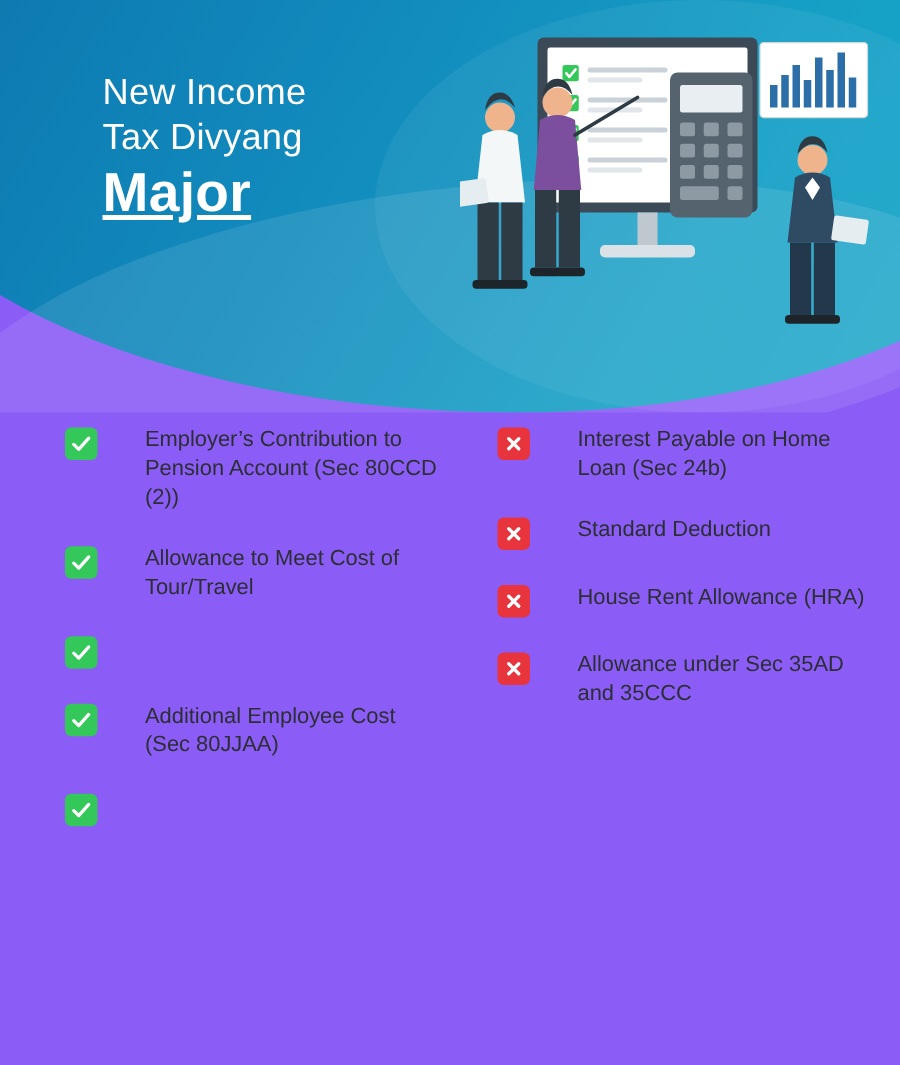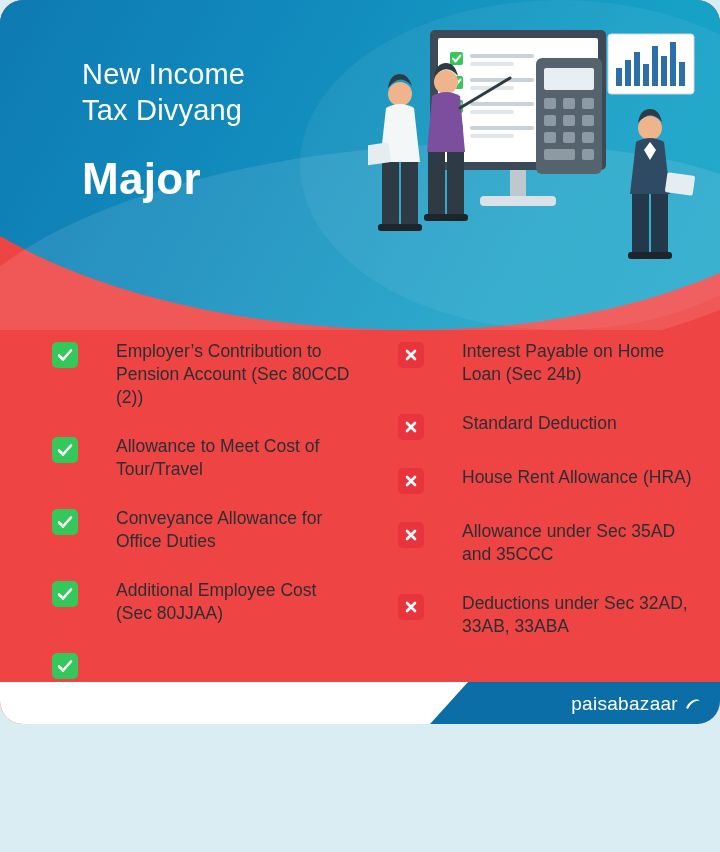--- a/index.html
+++ b/index.html
@@ -9,24 +9,23 @@
   body {
     width: 720px;
     height: 852px;
     background: #d9edf2;
     font-family: "Liberation Sans", sans-serif;
     overflow: hidden;
   }
   .page {
     position: relative;
     width: 720px;
-    height: 724px;
-    background: #ef4444;
+    height: 852px;
+    background: #8b5cf6;
     overflow: hidden;
-    border-radius: 23px;
   }
 
   
   .header {
     position: absolute;
     top: 0; left: 0;
     width: 720px;
     height: 330px;
     overflow: hidden;
   }
@@ -71,21 +70,21 @@
     line-height: 36px;
     font-weight: 300;
     letter-spacing: 0.2px;
   }
   .title-big1, .title-big2 {
     font-size: 44px;
     line-height: 54px;
     font-weight: 700;
     letter-spacing: 0.3px;
   }
-  .title-big1 { margin-top: 24px; }
+  .title-big1 { margin-top: 0; text-decoration: underline; }
 
   
   .illo {
     position: absolute;
     right: 12px;
     top: 16px;
     width: 340px;
     height: 270px;
     z-index: 4;
   }
@@ -299,21 +298,20 @@
             </svg>
         </span>
         <span class="item-text">Allowance to Meet Cost of Tour/Travel</span>
       </div>
       <div class="item">
         <span class="mark check">
           <svg width="26" height="26" viewBox="0 0 26 26">
               <path d="M7 13.5 l4 4 l8 -9" fill="none" stroke="#ffffff" stroke-width="2.6" stroke-linecap="round" stroke-linejoin="round"></path>
             </svg>
         </span>
-        <span class="item-text">Conveyance Allowance for Office Duties</span>
       </div>
       <div class="item">
         <span class="mark check">
           <svg width="26" height="26" viewBox="0 0 26 26">
               <path d="M7 13.5 l4 4 l8 -9" fill="none" stroke="#ffffff" stroke-width="2.6" stroke-linecap="round" stroke-linejoin="round"></path>
             </svg>
         </span>
         <span class="item-text">Additional Employee Cost (Sec 80JJAA)</span>
       </div>
       <div class="item">
@@ -351,37 +349,18 @@
         <span class="item-text">House Rent Allowance (HRA)</span>
       </div>
       <div class="item">
         <span class="mark cross">
           <svg width="26" height="26" viewBox="0 0 26 26">
               <path d="M9 9 l8 8 M17 9 l-8 8" fill="none" stroke="#ffffff" stroke-width="2.6" stroke-linecap="round"></path>
             </svg>
         </span>
         <span class="item-text">Allowance under Sec 35AD and 35CCC</span>
       </div>
-      <div class="item">
-        <span class="mark cross">
-          <svg width="26" height="26" viewBox="0 0 26 26">
-              <path d="M9 9 l8 8 M17 9 l-8 8" fill="none" stroke="#ffffff" stroke-width="2.6" stroke-linecap="round"></path>
-            </svg>
-        </span>
-        <span class="item-text">Deductions under Sec 32AD, 33AB, 33ABA</span>
-      </div>
     </div>
 
   </div>
 
-  <div class="footer">
-    <div class="footer-band"></div>
-    <div class="brand">
-      <span>paisabazaar</span>
-      <span class="swirl">
-        <svg width="18" height="18" viewBox="0 0 18 18">
-          <path d="M2 13 C6 4, 14 3, 16 6 C13 5, 7 7, 4 14 Z" fill="#ffffff"></path>
-        </svg>
-      </span>
-    </div>
-  </div>
 
 </div>
 
 </body></html>

